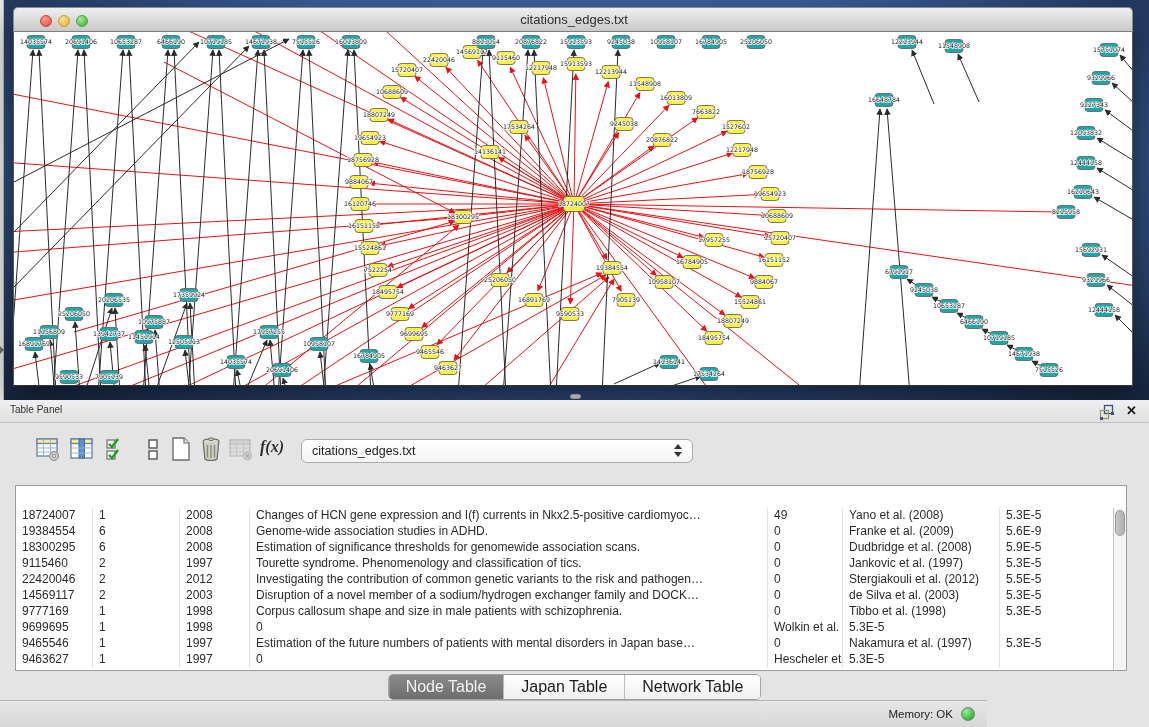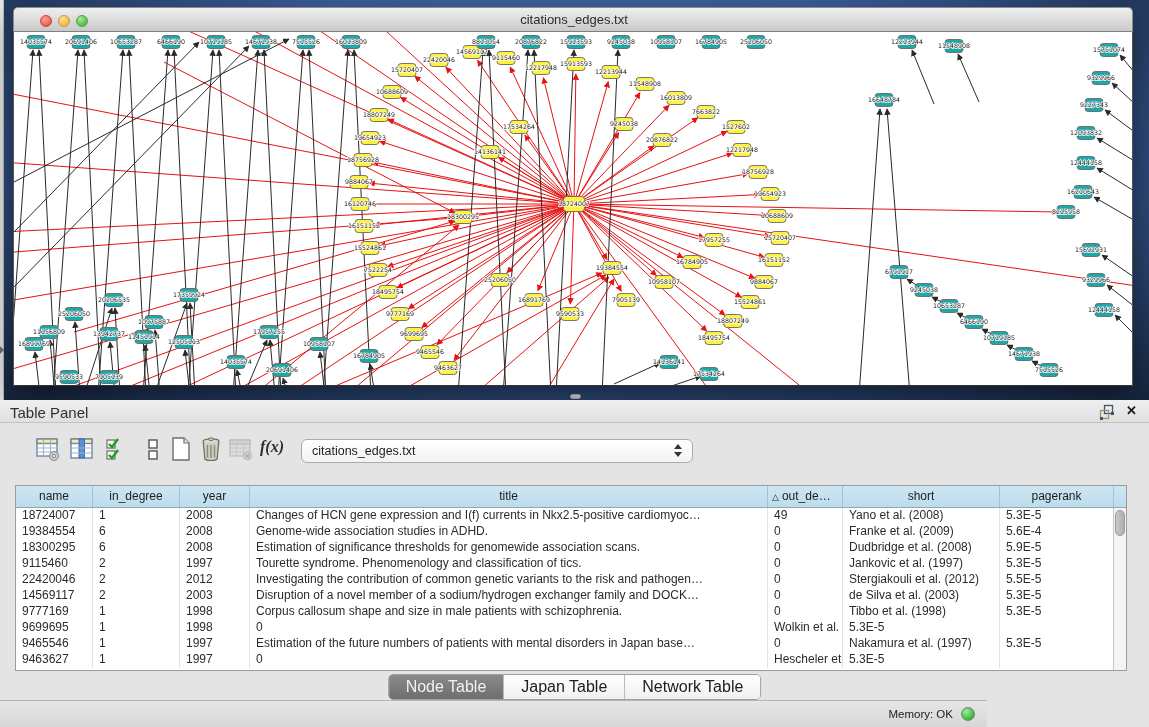--- a/index.html
+++ b/index.html
@@ -24,21 +24,21 @@
     border-left:1px solid #555; border-right:1px solid #555; border-bottom:1px solid #333; overflow:hidden; }
   #splitter-dot { left:570px; top:394px; width:11px; height:5px; border-radius:3px;
     background:#ABABAB; border:1px solid #8F8F8F; }
   #strip-arrow { left:0; top:346px; width:0; height:0; border-top:4px solid transparent;
     border-bottom:4px solid transparent; border-left:4px solid #707070; }
 
   
   #table-panel { left:0; top:400px; width:1149px; height:327px; background:#E4E4E4; }
   #panel-header { left:0; top:0; width:1149px; height:23px;
     background:linear-gradient(#F0F0F0,#DFDFDF); border-bottom:1px solid #C2C2C2; }
-  #panel-title { left:10px; top:4px; font-size:15px; color:#303030; }
+  #panel-title { left:10px; top:4px; font-size:10px; color:#303030; }
   #float-icon { right:34px; top:4px; width:16px; height:16px; }
   #close-icon { right:12px; top:3px; font-size:13px; font-weight:bold; color:#1A1A1A; cursor:default; }
 
   #toolbar { left:16px; top:36px; width:1149px; height:34px; }
   .tb-icon { top:0; width:26px; height:26px; }
   #combo { left:285px; top:3px; width:392px; height:24px; background:linear-gradient(#FFFFFF,#F4F4F4);
     border:1px solid #ABABAB; border-radius:6px; font-size:12.5px; color:#1E1E1E; line-height:22px;
     padding-left:10px; }
   #combo-stepper { right:10px; top:4px; }
   #combo-stepper div { width:0; height:0; border-left:4px solid transparent; border-right:4px solid transparent; }
@@ -714,47 +714,38 @@
     <div id="combo" class="abs">
       <span>citations_edges.txt</span>
       <div id="combo-stepper" class="abs">
         <div id="combo-up"></div>
           <div id="combo-down"></div>
       </div>
     </div>
   </div>
 
   <div id="table" class="abs">
-    <div id="thead" style="grid-template-columns: 77px 87px 70px 518px 75px 157px 114px;">
-        <div class="th">name</div>
-        <div class="th">in_degree</div>
-        <div class="th">year</div>
-        <div class="th">title</div>
-        <div class="th sorted"><span class="tri">△</span>out_de…</div>
-        <div class="th">short</div>
-        <div class="th">pagerank</div>
-      </div>
     <div id="tbody">
         <div class="tr" style="grid-template-columns: 77px 87px 70px 518px 75px 157px 114px;">
           <div class="td">18724007</div>
           <div class="td">1</div>
           <div class="td">2008</div>
           <div class="td">Changes of HCN gene expression and I(f) currents in Nkx2.5-positive cardiomyoc…</div>
           <div class="td">49</div>
           <div class="td">Yano et al. (2008)</div>
           <div class="td">5.3E-5</div>
         </div>
         <div class="tr" style="grid-template-columns: 77px 87px 70px 518px 75px 157px 114px;">
           <div class="td">19384554</div>
           <div class="td">6</div>
           <div class="td">2008</div>
           <div class="td">Genome-wide association studies in ADHD.</div>
           <div class="td">0</div>
           <div class="td">Franke et al. (2009)</div>
-          <div class="td">5.6E-4</div>
+          <div class="td">5.6E-9</div>
         </div>
         <div class="tr" style="grid-template-columns: 77px 87px 70px 518px 75px 157px 114px;">
           <div class="td">18300295</div>
           <div class="td">6</div>
           <div class="td">2008</div>
           <div class="td">Estimation of significance thresholds for genomewide association scans.</div>
           <div class="td">0</div>
           <div class="td">Dudbridge et al. (2008)</div>
           <div class="td">5.9E-5</div>
         </div>

